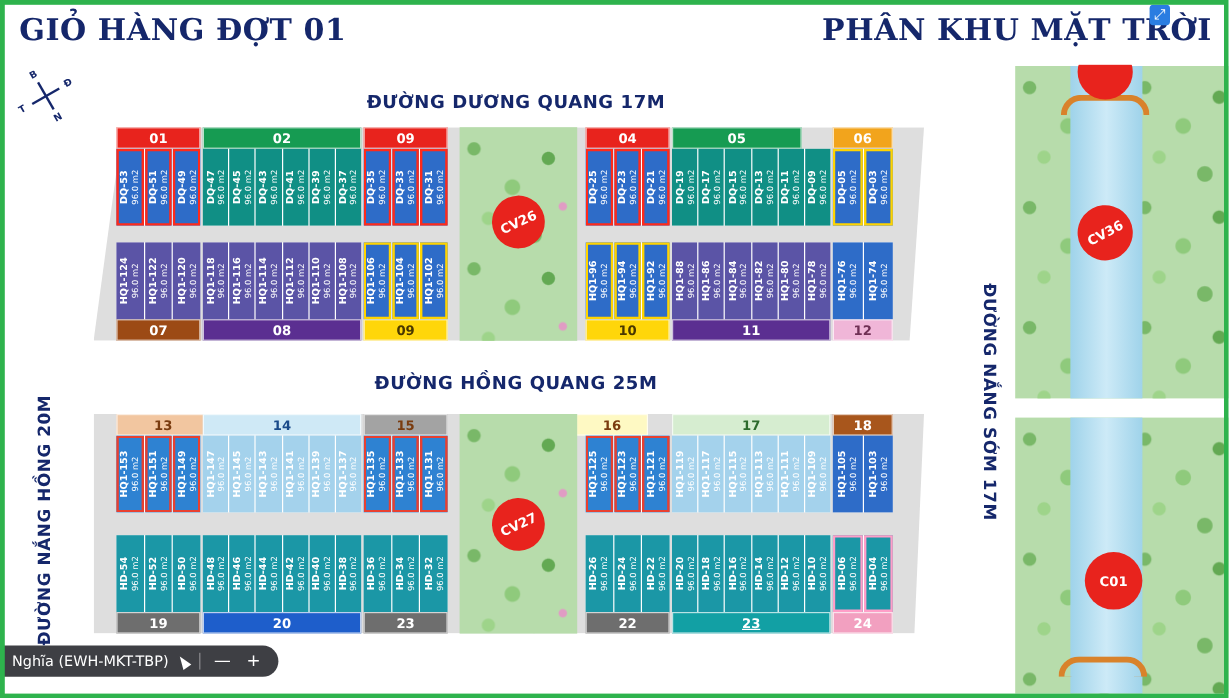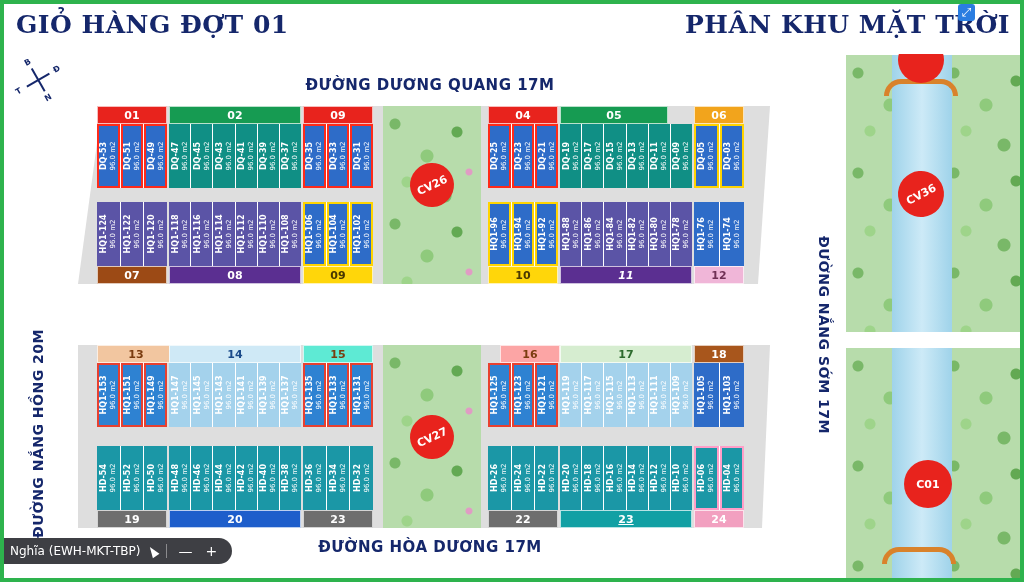--- a/index.html
+++ b/index.html
@@ -341,21 +341,21 @@
             <div class="lot-area">96.0 m2</div>
           </div>
         </div>
         <div class="lot" style="background: rgb(46, 108, 200); box-shadow: rgb(255, 212, 0) 0px 0px 0px 2px inset;">
           <div class="lot-label">
             <div class="lot-code">HQ1-92</div>
             <div class="lot-area">96.0 m2</div>
           </div>
         </div>
       </div>
-      <div class="blk-header" style="left: 560px; top: 266px; width: 132px; height: 18px; background: rgb(91, 47, 145); color: rgb(255, 255, 255); font-style: italic;">11</div>
+      <div class="blk-header" style="left: 560px; top: 266px; width: 132px; height: 18px; background: rgb(91, 47, 145); color: rgb(255, 255, 255);">11</div>
       <div class="lots" style="left: 560px; top: 202px; width: 132px; height: 64px;">
         <div class="lot" style="background: rgb(91, 84, 166);">
           <div class="lot-label">
             <div class="lot-code">HQ1-88</div>
             <div class="lot-area">96.0 m2</div>
           </div>
         </div>
         <div class="lot" style="background: rgb(91, 84, 166);">
           <div class="lot-label">
             <div class="lot-code">HQ1-86</div>
@@ -455,42 +455,42 @@
             <div class="lot-area">96.0 m2</div>
           </div>
         </div>
         <div class="lot" style="background: rgb(164, 210, 236);">
           <div class="lot-label">
             <div class="lot-code">HQ1-137</div>
             <div class="lot-area">96.0 m2</div>
           </div>
         </div>
       </div>
-      <div class="blk-header" style="left: 303px; top: 345px; width: 70px; height: 18px; background: #5eead4; color: rgb(122, 60, 16);">15</div>
+      <div class="blk-header" style="left: 303px; top: 345px; width: 70px; height: 18px; background: #a3a3a3; color: rgb(122, 60, 16);">15</div>
       <div class="lots" style="left: 303px; top: 363px; width: 70px; height: 64px;">
         <div class="lot" style="background: rgb(46, 130, 210); box-shadow: rgb(232, 64, 48) 0px 0px 0px 2px inset;">
           <div class="lot-label">
             <div class="lot-code">HQ1-135</div>
             <div class="lot-area">96.0 m2</div>
           </div>
         </div>
         <div class="lot" style="background: rgb(46, 130, 210); box-shadow: rgb(232, 64, 48) 0px 0px 0px 2px inset;">
           <div class="lot-label">
             <div class="lot-code">HQ1-133</div>
             <div class="lot-area">96.0 m2</div>
           </div>
         </div>
         <div class="lot" style="background: rgb(46, 130, 210); box-shadow: rgb(232, 64, 48) 0px 0px 0px 2px inset;">
           <div class="lot-label">
             <div class="lot-code">HQ1-131</div>
             <div class="lot-area">96.0 m2</div>
           </div>
         </div>
       </div>
-      <div class="blk-header" style="left: 500px; top: 345px; width: 60px; height: 18px; background: #fca5a5; color: rgb(122, 60, 16);">16</div>
+      <div class="blk-header" style="left: 480px; top: 345px; width: 60px; height: 18px; background: #fef9c3; color: rgb(122, 60, 16);">16</div>
       <div class="lots" style="left: 488px; top: 363px; width: 70px; height: 64px;">
         <div class="lot" style="background: rgb(46, 130, 210); box-shadow: rgb(232, 64, 48) 0px 0px 0px 2px inset;">
           <div class="lot-label">
             <div class="lot-code">HQ1-125</div>
             <div class="lot-area">96.0 m2</div>
           </div>
         </div>
         <div class="lot" style="background: rgb(46, 130, 210); box-shadow: rgb(232, 64, 48) 0px 0px 0px 2px inset;">
           <div class="lot-label">
             <div class="lot-code">HQ1-123</div>
@@ -729,21 +729,21 @@
     <div class="bridge" style="top:24px; left:38px;"></div>
     <div class="badge" style="width:46px; height:46px; left:52px; top:116px; transform:rotate(-28deg);">CV36</div>
   </div>
   <div class="park park-panel" style="left:846px; top:348px; width:178px; height:230px;">
     <div class="river"></div>
     <div class="badge" style="width:48px; height:48px; left:58px; top:112px;">C01</div>
     <div class="bridge" style="bottom:14px; left:36px;"></div>
   </div>
 
   <div class="street street-top">ĐƯỜNG DƯƠNG QUANG 17M</div>
-  <div class="street street-bottom">ĐƯỜNG HÒA DƯƠNG 17M</div>
+  <div class="street street-mid">ĐƯỜNG HỒNG QUANG 25M</div>
   <div class="street street-left">ĐƯỜNG NẮNG HỒNG 20M</div>
   <div class="street street-right">ĐƯỜNG NẮNG SỚM 17M</div>
 
   <div class="compass">
     <span class="cp cp-n">B</span>
     <span class="cp cp-e">Đ</span>
     <span class="cp cp-s">N</span>
     <span class="cp cp-w">T</span>
     <div class="cp-line cp-v"></div>
     <div class="cp-line cp-h"></div>

